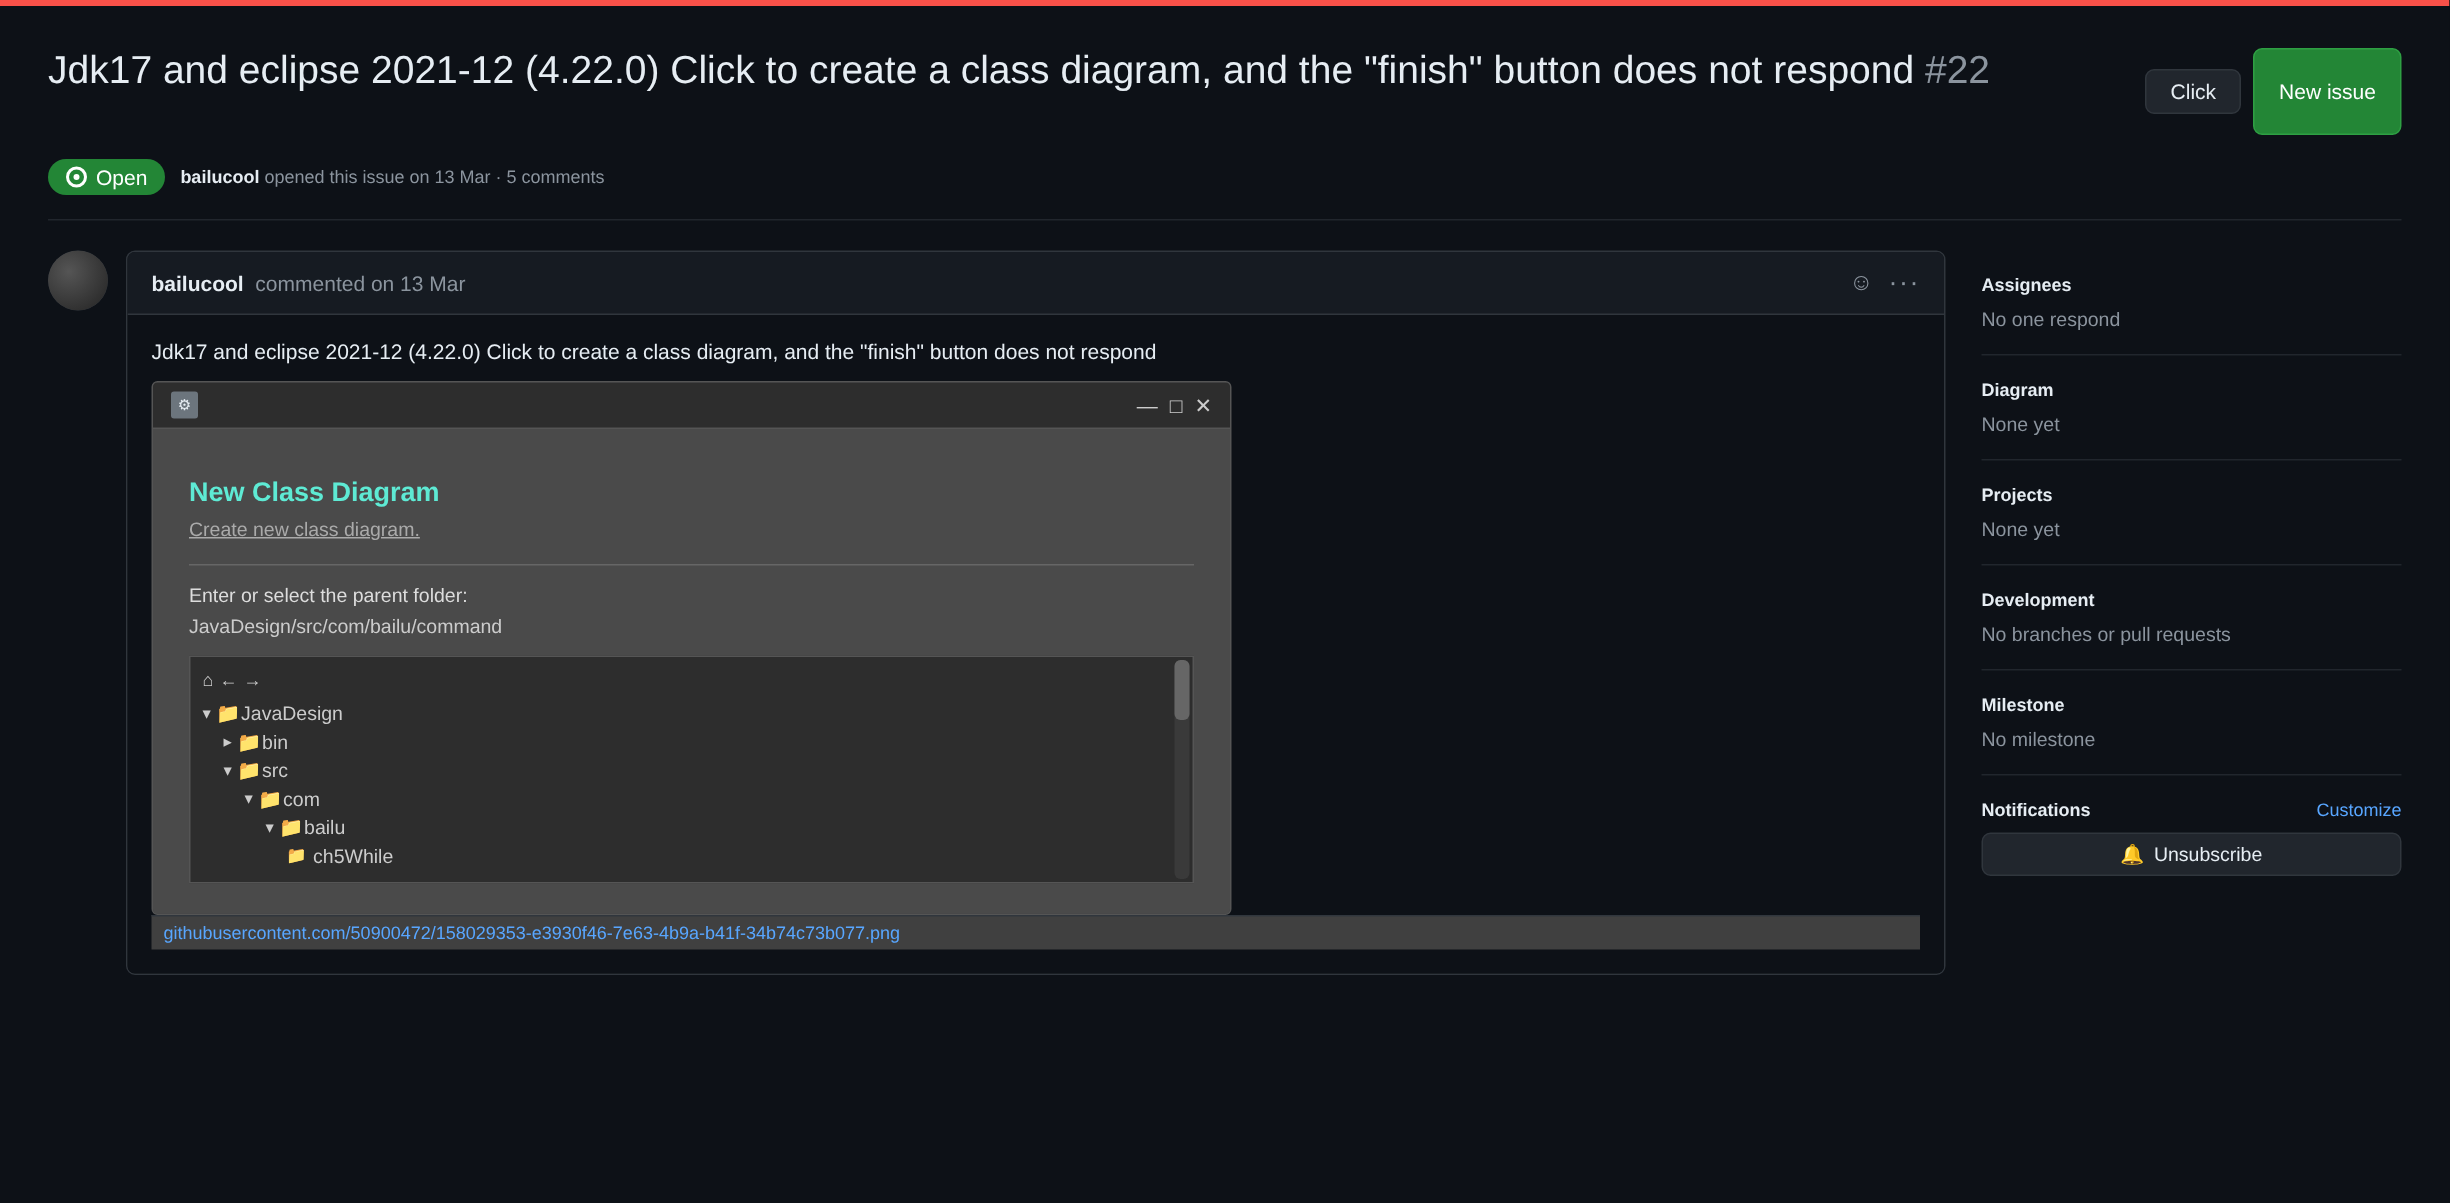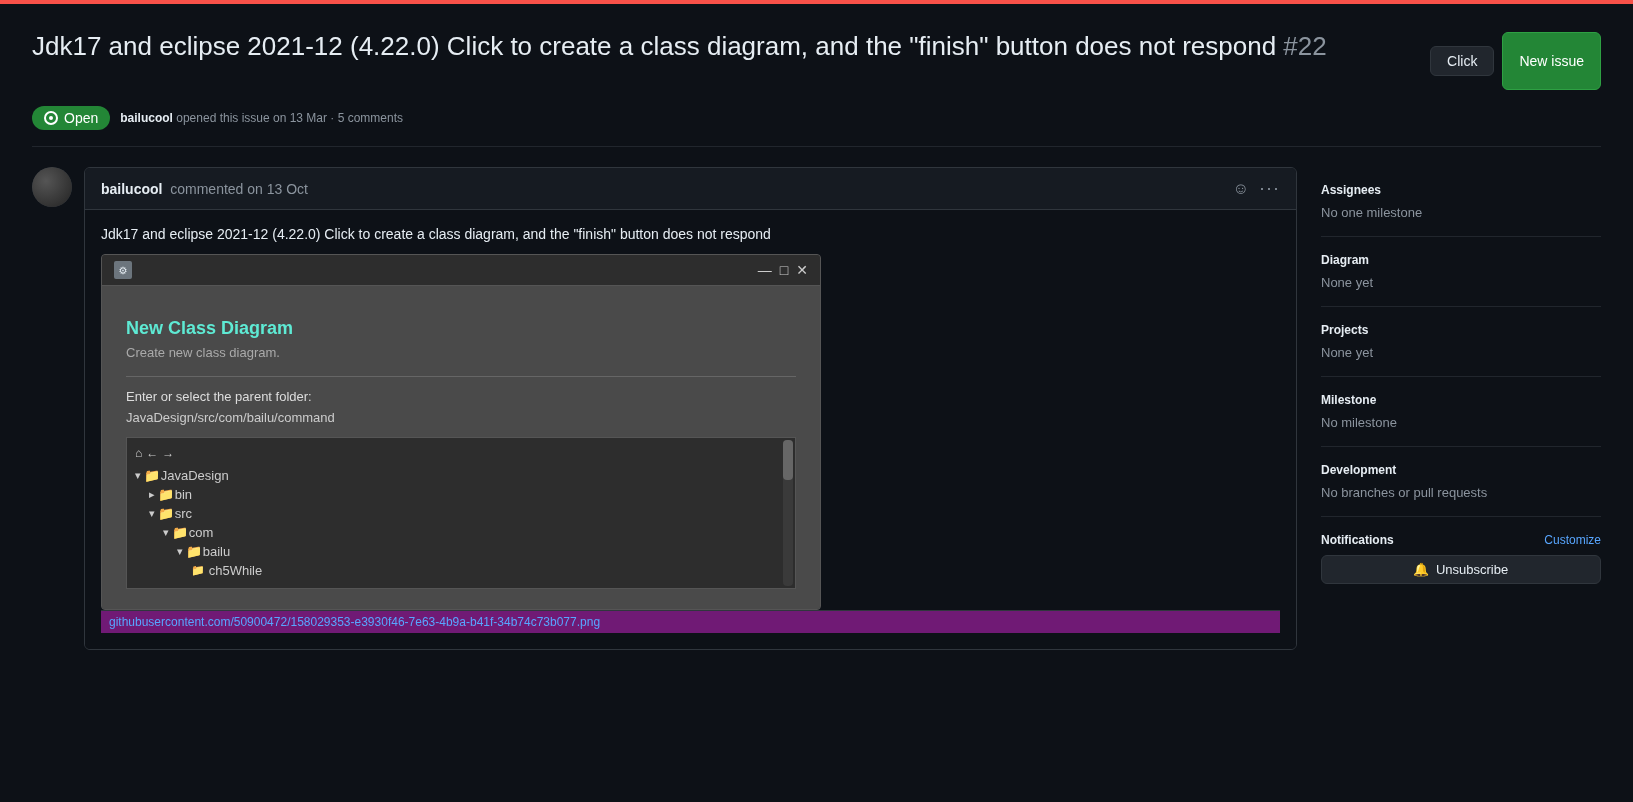--- a/index.html
+++ b/index.html
@@ -254,20 +254,21 @@
       font-weight: 600;
       color: #5eead4;
       margin-bottom: 6px;
       margin-top: 12px;
     }
 
     .dialog-subtitle {
       color: #aaa;
       font-size: 13px;
       margin-bottom: 16px;
+      text-decoration: underline;
     }
 
     .dialog-divider {
       border: none;
       border-top: 1px solid #666;
       margin-bottom: 12px;
     }
 
     .dialog-field-label {
       color: #ddd;
@@ -321,21 +322,21 @@
     }
 
     .dialog-scrollbar-thumb {
       width: 100%;
       height: 40px;
       background: #666;
       border-radius: 4px;
     }
 
     .url-bar {
-      background: #701a75;
+      background: #404040;
       padding: 4px 8px;
       font-size: 12px;
       color: #58a6ff;
       margin-top: 0;
       border-top: 1px solid #30363d;
     }
 
     
     .sidebar {
       width: 280px;
@@ -448,21 +449,21 @@
 
         <div class="avatar">
           <div class="avatar-img"></div>
         </div>
 
         <div class="comment-box">
           <div class="comment-header">
             <div>
               <span class="comment-author">bailucool</span>
               <span class="comment-date">
-                &nbsp;<span>commented on 13 Oct</span>
+                &nbsp;<span>commented on 13 Mar</span>
               </span>
             </div>
             <div class="comment-header-actions">
               <span class="emoji-icon">☺</span>
               <span class="dots-icon">···</span>
             </div>
           </div>
           <div class="comment-body">
             <p class="comment-text">Jdk17 and eclipse 2021-12 (4.22.0) Click to create a class diagram, and the "finish" button does not respond</p>
 
@@ -541,41 +542,41 @@
           </div>
         </div>
 
       </div>
     </div>
 
     <div class="sidebar">
 
       <div class="sidebar-section">
         <div class="sidebar-section-title">Assignees</div>
-        <div class="sidebar-section-value">No one milestone</div>
+        <div class="sidebar-section-value">No one respond</div>
       </div>
 
       <div class="sidebar-section">
         <div class="sidebar-section-title">Diagram</div>
         <div class="sidebar-section-value">None yet</div>
       </div>
 
       <div class="sidebar-section">
         <div class="sidebar-section-title">Projects</div>
         <div class="sidebar-section-value">None yet</div>
       </div>
 
       <div class="sidebar-section">
+        <div class="sidebar-section-title">Development</div>
+        <div class="sidebar-section-value">No branches or pull requests</div>
+      </div>
+
+      <div class="sidebar-section">
         <div class="sidebar-section-title">Milestone</div>
         <div class="sidebar-section-value">No milestone</div>
-      </div>
-
-      <div class="sidebar-section">
-        <div class="sidebar-section-title">Development</div>
-        <div class="sidebar-section-value">No branches or pull requests</div>
       </div>
 
       <div class="sidebar-notifications">
         <div class="sidebar-notifications-header">
           <span class="sidebar-notifications-title">Notifications</span>
           <span class="sidebar-notifications-customize">Customize</span>
         </div>
         <button class="btn-unsubscribe">
           <span>🔔</span>
           <span>Unsubscribe</span>

